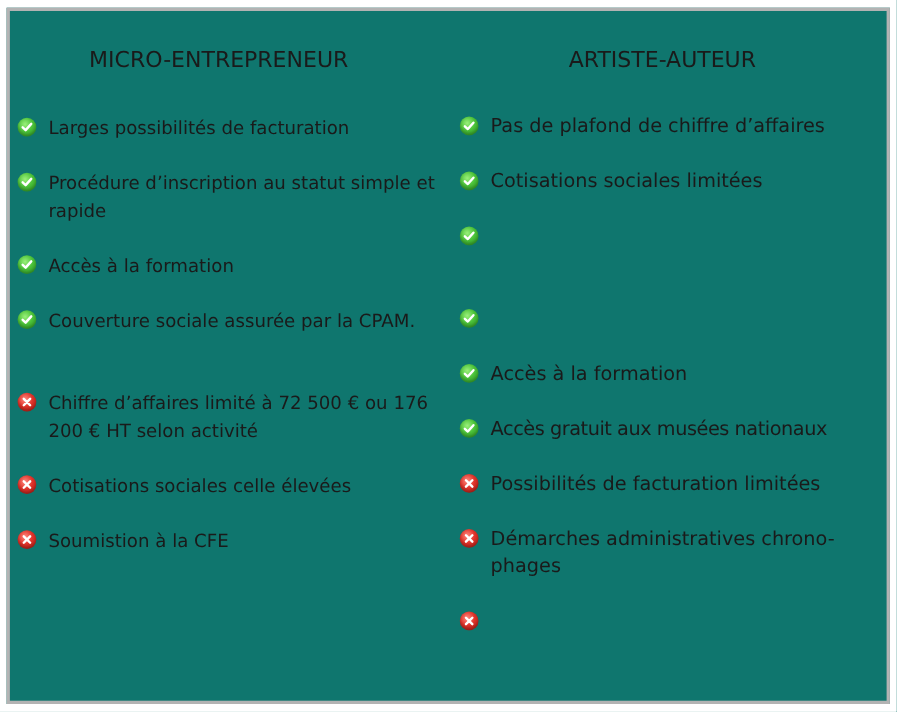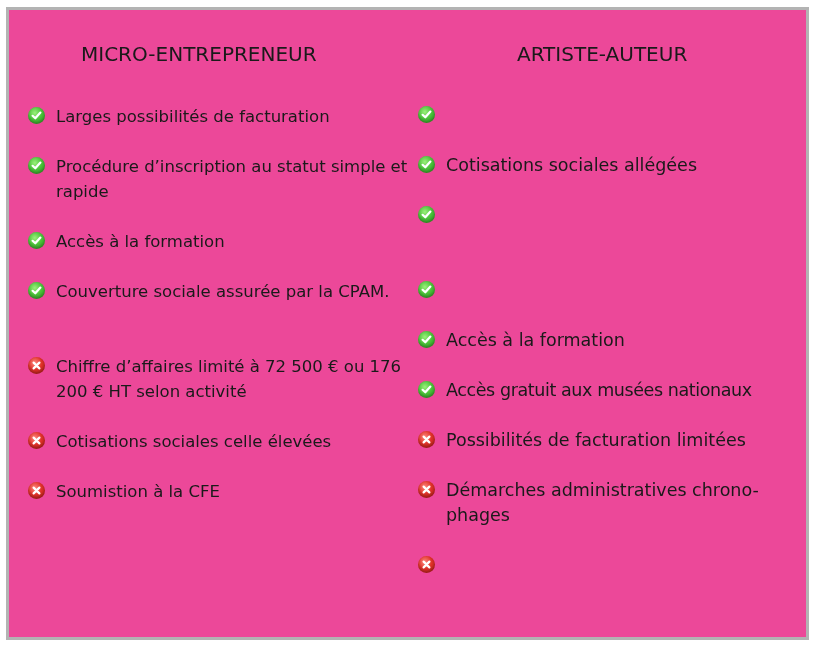--- a/index.html
+++ b/index.html
@@ -15,21 +15,21 @@
       font-family: "DejaVu Sans", sans-serif;
       color: #1a1a1a;
     }
     .frame {
       position: absolute;
       left: 6px;
       top: 7px;
       width: 797px;
       height: 627px;
       border: 3px solid #b3b3b3;
-      background: #ec4899;
+      background: #0f766e;
     }
     .col {
       position: absolute;
       top: 0;
     }
     .col-left { left: 0; width: 400px; }
     .col-right { left: 400px; width: 397px; }
     .col-title {
       position: absolute;
       top: 32px;
@@ -40,21 +40,21 @@
       font-weight: normal;
       margin: 0;
     }
     .col-left .col-title { left: 72px; }
     .col-right .col-title { left: 108px; }
     .item {
       position: absolute;
       display: flex;
       align-items: flex-start;
     }
-    .col-left .item { left: 19px; width: 385px; }
+    .col-left .item { left: 7px; width: 385px; }
     .col-right .item { left: 9px; width: 390px; }
     .icon {
       width: 17px;
       height: 17px;
       border-radius: 50%;
       flex: 0 0 17px;
       margin-top: 3px;
       margin-right: 11px;
       position: relative;
       box-shadow: inset 0 -2px 3px rgba(0,0,0,0.25);
@@ -148,29 +148,30 @@
 
   <div class="col col-right">
     <h2 class="col-title">ARTISTE-AUTEUR</h2>
 
     <div class="item" style="top:93px">
       <span class="icon pro">
           <svg width="17" height="17" viewBox="0 0 17 17">
             <path d="M4.6 8.8 L7.3 11.3 L12.4 5.6" fill="none" stroke="#ffffff" stroke-width="2.2" stroke-linecap="round" stroke-linejoin="round"></path>
           </svg>
         </span>
+      <span class="text">Pas de plafond de chiffre d’affaires</span>
     </div>
 
     <div class="item" style="top:143px">
       <span class="icon pro">
           <svg width="17" height="17" viewBox="0 0 17 17">
             <path d="M4.6 8.8 L7.3 11.3 L12.4 5.6" fill="none" stroke="#ffffff" stroke-width="2.2" stroke-linecap="round" stroke-linejoin="round"></path>
           </svg>
         </span>
-      <span class="text">Cotisations sociales allégées</span>
+      <span class="text">Cotisations sociales limitées</span>
     </div>
 
     <div class="item" style="top:193px">
       <span class="icon pro">
           <svg width="17" height="17" viewBox="0 0 17 17">
             <path d="M4.6 8.8 L7.3 11.3 L12.4 5.6" fill="none" stroke="#ffffff" stroke-width="2.2" stroke-linecap="round" stroke-linejoin="round"></path>
           </svg>
         </span>
     </div>
 

